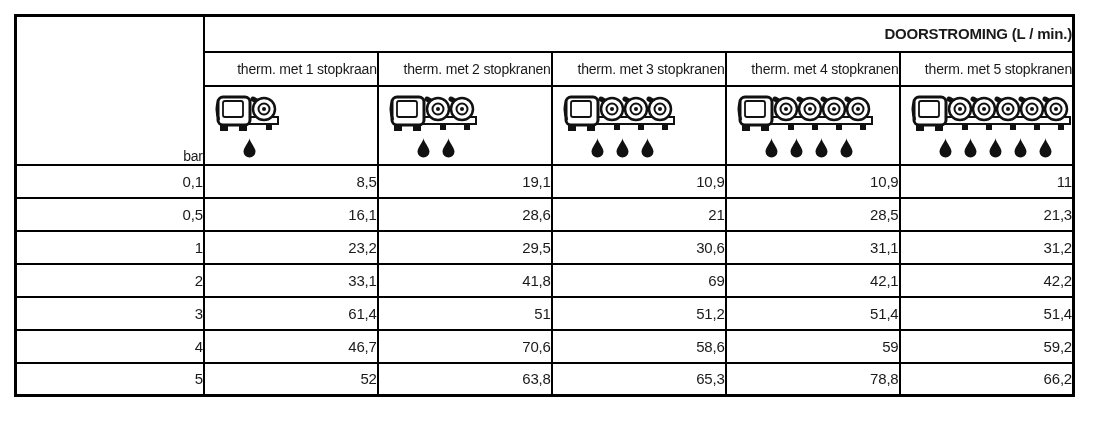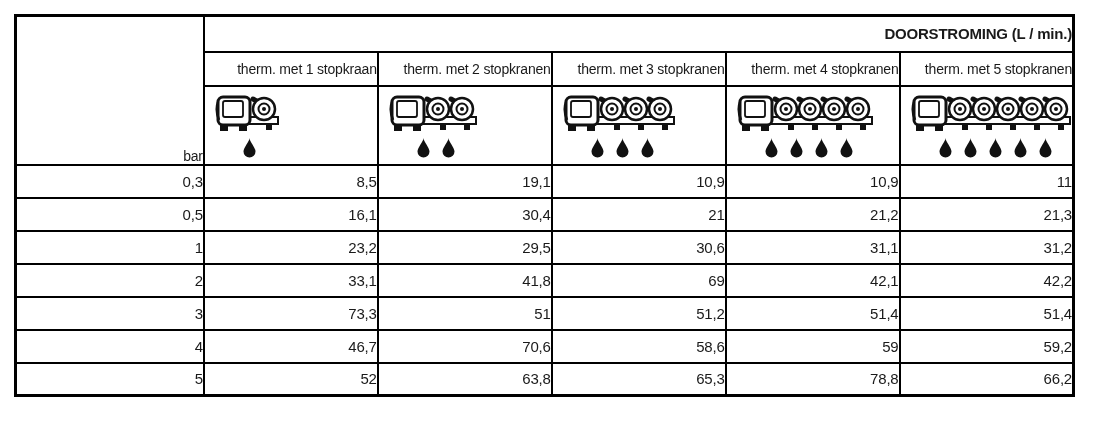--- a/index.html
+++ b/index.html
@@ -283,54 +283,54 @@
                 <svg width="15" height="20" viewBox="0 0 12 16">
                   <path d="M6 0 C6 3 1.2 7.5 1.2 10.8 a4.8 4.8 0 0 0 9.6 0 C10.8 7.5 6 3 6 0 Z" fill="#111"></path>
                 </svg>
               </div>
             </div>
           </td>
         </tr>
     </thead>
     <tbody id="table-body">
         <tr>
-          <td class="pressure-cell">0,3</td>
+          <td class="pressure-cell">0,1</td>
           <td class="value-cell">8,5</td>
           <td class="value-cell">19,1</td>
           <td class="value-cell">10,9</td>
           <td class="value-cell">10,9</td>
           <td class="value-cell">11</td>
         </tr>
         <tr>
           <td class="pressure-cell">0,5</td>
           <td class="value-cell">16,1</td>
-          <td class="value-cell">30,4</td>
+          <td class="value-cell">28,6</td>
           <td class="value-cell">21</td>
-          <td class="value-cell">21,2</td>
+          <td class="value-cell">28,5</td>
           <td class="value-cell">21,3</td>
         </tr>
         <tr>
           <td class="pressure-cell">1</td>
           <td class="value-cell">23,2</td>
           <td class="value-cell">29,5</td>
           <td class="value-cell">30,6</td>
           <td class="value-cell">31,1</td>
           <td class="value-cell">31,2</td>
         </tr>
         <tr>
           <td class="pressure-cell">2</td>
           <td class="value-cell">33,1</td>
           <td class="value-cell">41,8</td>
           <td class="value-cell">69</td>
           <td class="value-cell">42,1</td>
           <td class="value-cell">42,2</td>
         </tr>
         <tr>
           <td class="pressure-cell">3</td>
-          <td class="value-cell">73,3</td>
+          <td class="value-cell">61,4</td>
           <td class="value-cell">51</td>
           <td class="value-cell">51,2</td>
           <td class="value-cell">51,4</td>
           <td class="value-cell">51,4</td>
         </tr>
         <tr>
           <td class="pressure-cell">4</td>
           <td class="value-cell">46,7</td>
           <td class="value-cell">70,6</td>
           <td class="value-cell">58,6</td>

